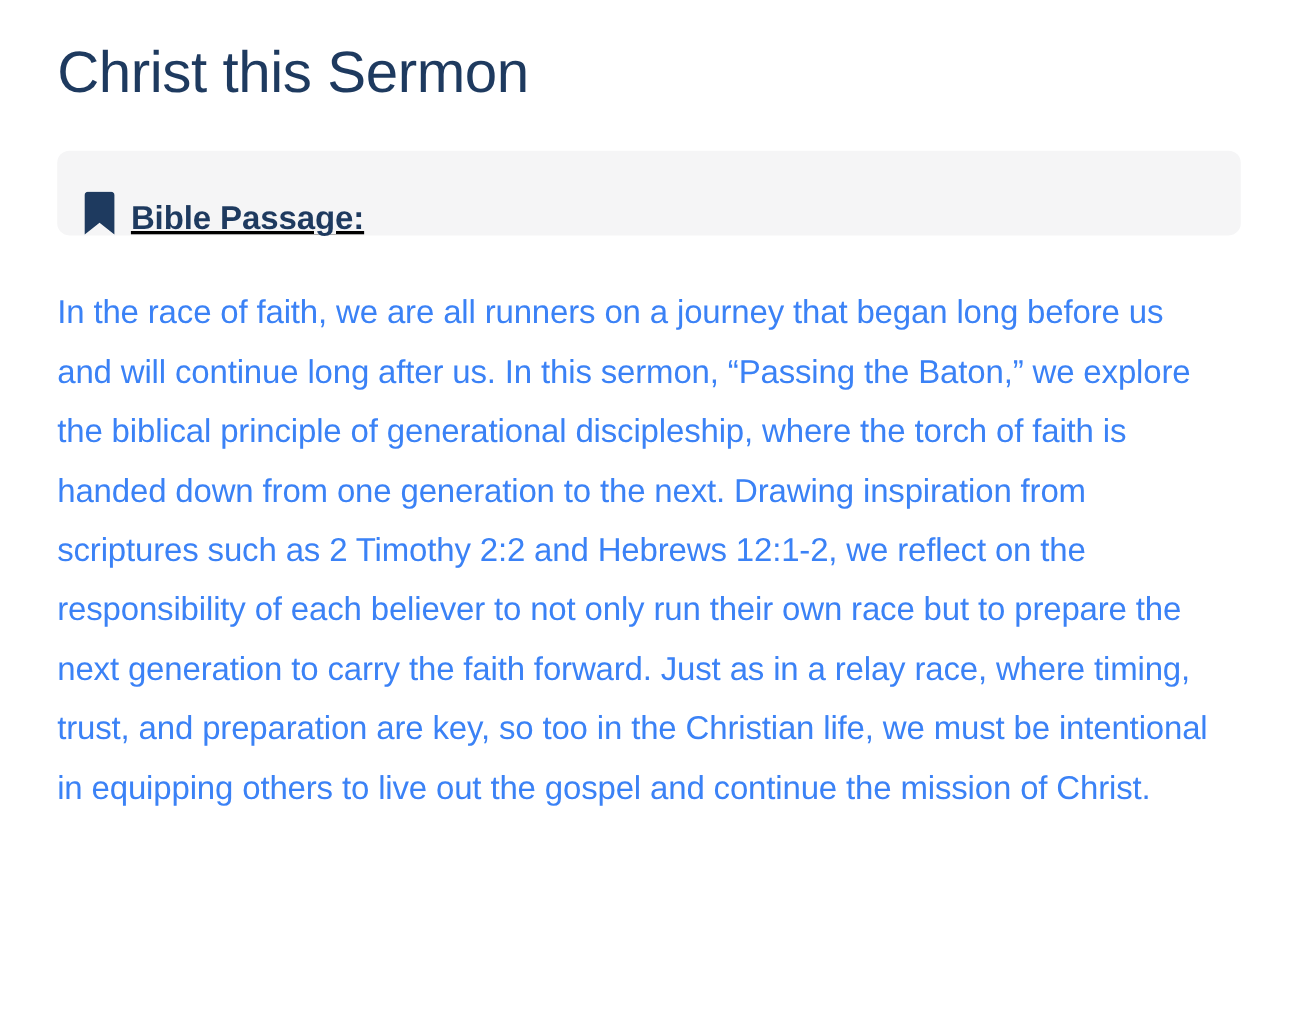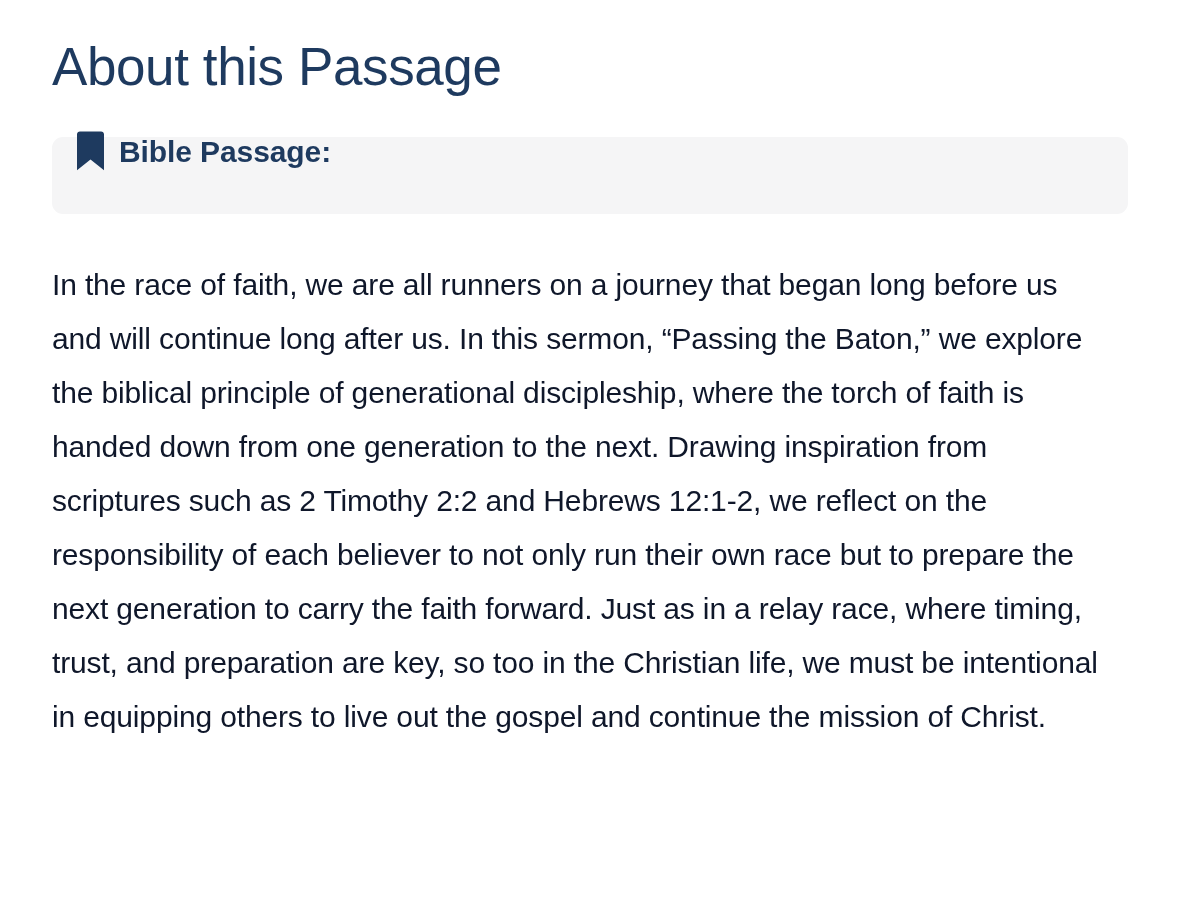--- a/index.html
+++ b/index.html
@@ -38,22 +38,23 @@
 
   
   .passage-bar {
     margin-top: 38px;
     width: 1076px;
     height: 77px;
     box-sizing: border-box;
     background: #f5f5f6;
     border-radius: 11px;
     display: flex;
-    align-items: flex-start;
+    align-items: flex-end;
     padding: 0 22px;
+    text-decoration: underline;
   }
 
   .bookmark-icon {
     flex: 0 0 auto;
     width: 33px;
     height: 40px;
     display: block;
     margin-right: 12px;
     margin-top: -6px;
   }
@@ -82,30 +83,30 @@
 
   
   .description {
     margin: 0;
     padding-top: 44px;
     max-width: 1062px;
     font-size: 30px;
     line-height: 54px;
     font-weight: 400;
     letter-spacing: -0.15px;
-    color: #0f172a;
+    color: #3b82f6;
     text-align: left;
   }
 </style>
 </head>
 <body>
 
 <div class="page">
 
-  <h1 class="page-title">About this Passage</h1>
+  <h1 class="page-title">Christ this Sermon</h1>
 
   <div class="passage-bar">
     <svg class="bookmark-icon" viewBox="0 0 33 40" xmlns="http://www.w3.org/2000/svg" aria-hidden="true">
       <path d="M3 3.2 C3 1.6 4.3 0.4 5.9 0.4 L27.1 0.4 C28.7 0.4 30 1.6 30 3.2 L30 39.2 L16.5 28.6 L3 39.2 Z" fill="#1e3a5f"></path>
     </svg>
 
     <div class="passage-text">
       <span class="passage-label">Bible Passage:</span>
     </div>
   </div>

